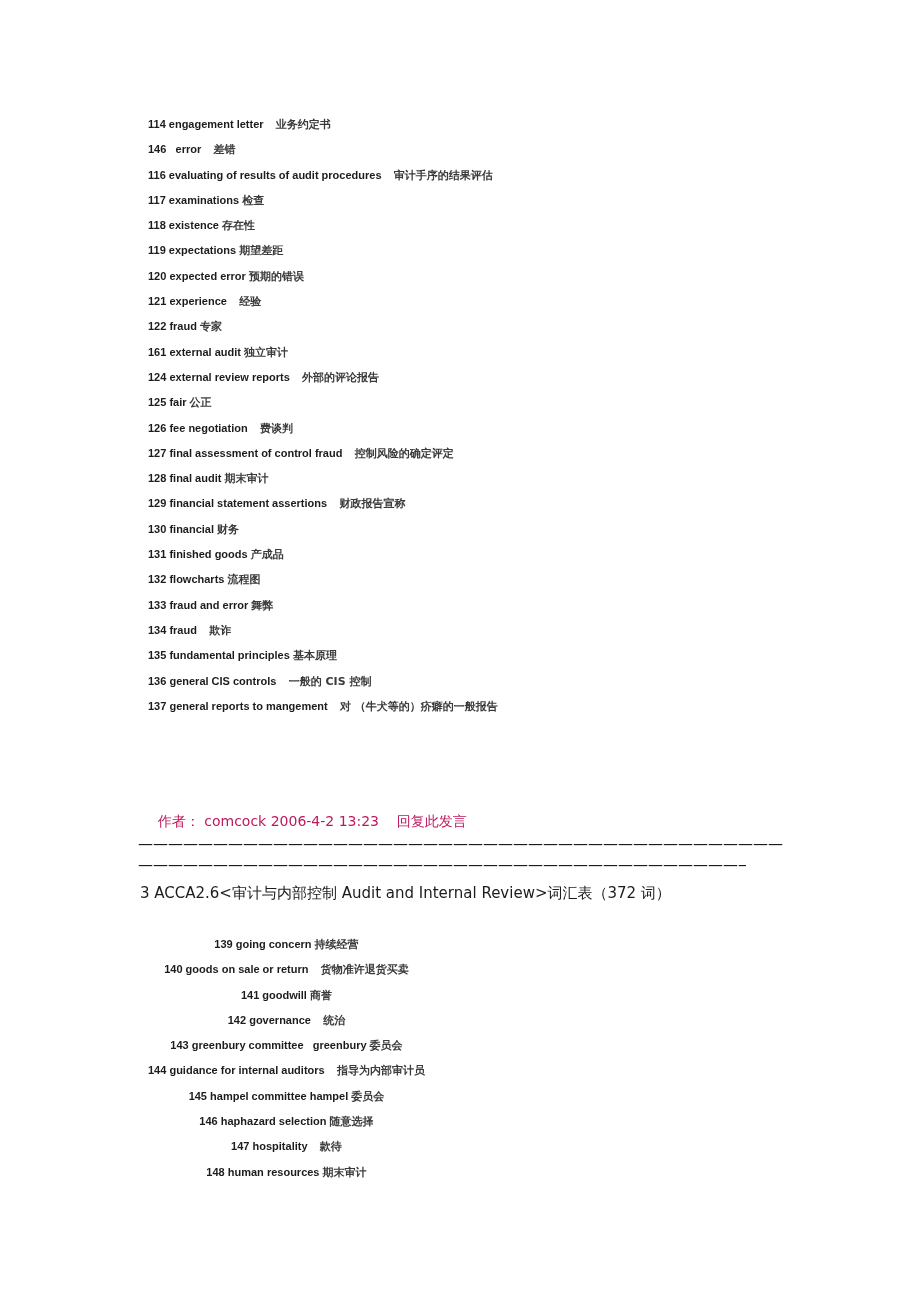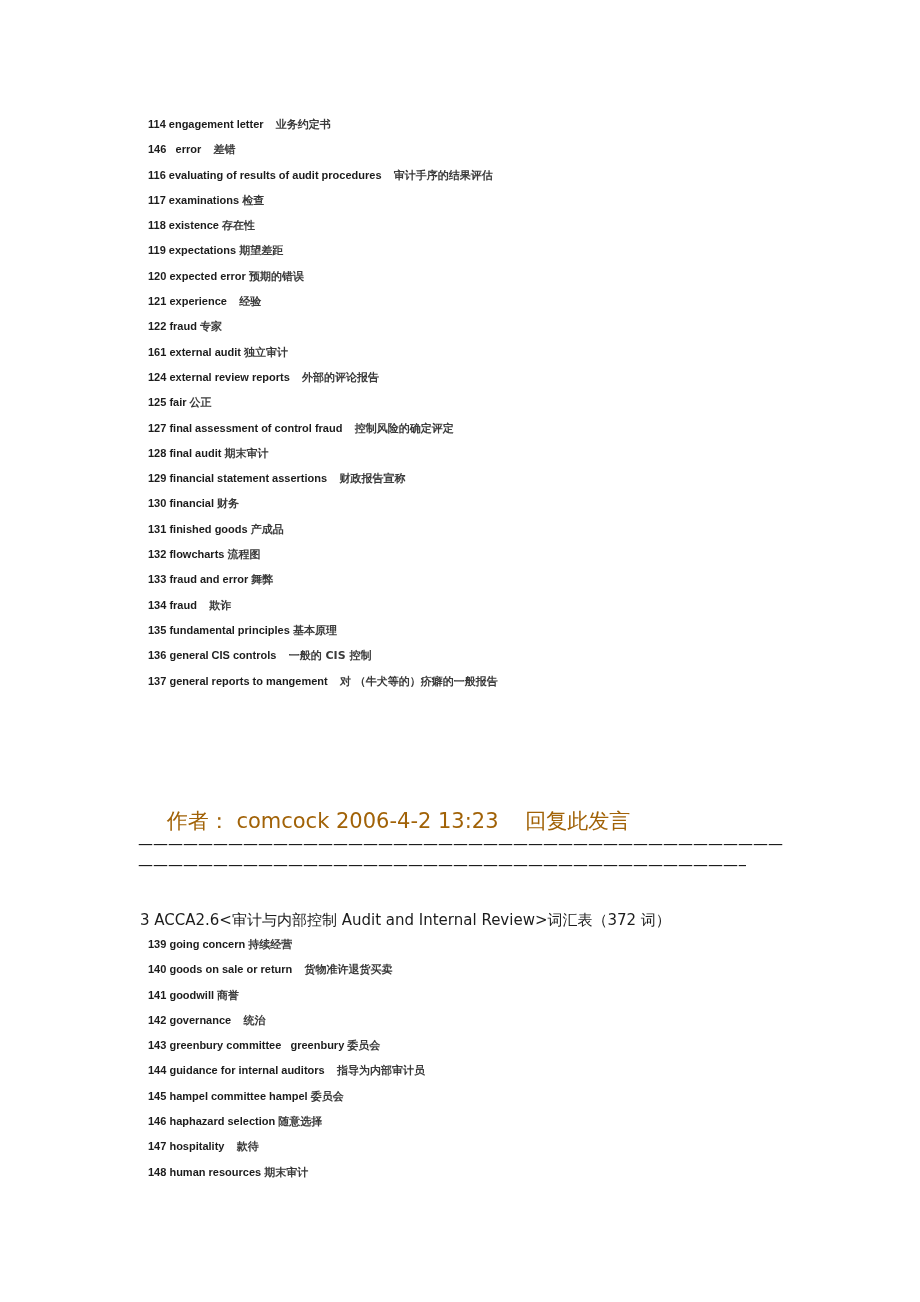--- a/index.html
+++ b/index.html
@@ -44,24 +44,24 @@
     left: 148px;
     top: 112px;
   }
   .vocab-block-1 .line { padding: 0; margin: 0; }
 
   
   .author-line {
     position: absolute;
     left: 140px;
     top: 788px;
-    font-size: 21px;
+    font-size: 14px;
     line-height: 22px;
     white-space: pre;
-    color: #a16207;
+    color: #be185d;
     font-family: "DejaVu Sans", "Liberation Sans", sans-serif;
     text-align: right;
   }
 
   
   .sep-wrap {
     position: absolute;
     left: 138px;
     top: 834px;
   }
@@ -74,54 +74,55 @@
     overflow: hidden;
     letter-spacing: 0px;
   }
   .sep-1 { width: 648px; }
   .sep-2 { width: 608px; }
 
   
   .section-heading {
     position: absolute;
     left: 140px;
-    top: 908px;
+    top: 881px;
     font-size: 15px;
     line-height: 24.3px;
     white-space: pre;
     color: #1c1c1c;
     font-family: "DejaVu Sans", "Liberation Sans", sans-serif;
   }
 
   
   .vocab-block-2 {
     position: absolute;
     left: 148px;
     top: 932px;
   }
-  .vocab-block-2 .line { padding: 0; margin: 0; }
+  .vocab-block-2 .line { padding: 0; margin: 0; text-align: center; }
 </style>
 </head>
 <body>
 
 <div class="page">
 
   <div class="vocab-block-1">
       <div class="line"><span class="en">114</span><span class="en"> </span><span class="en">engagement letter</span><span class="en">    </span><span class="cn">业务约定书</span></div>
       <div class="line"><span class="en">146</span><span class="en"> </span><span class="en">  error</span><span class="en">    </span><span class="cn">差错</span></div>
       <div class="line"><span class="en">116</span><span class="en"> </span><span class="en">evaluating of results of audit procedures</span><span class="en">    </span><span class="cn">审计手序的结果评估</span></div>
       <div class="line"><span class="en">117</span><span class="en"> </span><span class="en">examinations</span><span class="en"> </span><span class="cn">检查</span></div>
       <div class="line"><span class="en">118</span><span class="en"> </span><span class="en">existence</span><span class="en"> </span><span class="cn">存在性</span></div>
       <div class="line"><span class="en">119</span><span class="en"> </span><span class="en">expectations</span><span class="en"> </span><span class="cn">期望差距</span></div>
       <div class="line"><span class="en">120</span><span class="en"> </span><span class="en">expected error</span><span class="en"> </span><span class="cn">预期的错误</span></div>
       <div class="line"><span class="en">121</span><span class="en"> </span><span class="en">experience</span><span class="en">    </span><span class="cn">经验</span></div>
       <div class="line"><span class="en">122</span><span class="en"> </span><span class="en">fraud</span><span class="en"> </span><span class="cn">专家</span></div>
       <div class="line"><span class="en">161</span><span class="en"> </span><span class="en">external audit</span><span class="en"> </span><span class="cn">独立审计</span></div>
       <div class="line"><span class="en">124</span><span class="en"> </span><span class="en">external review reports</span><span class="en">    </span><span class="cn">外部的评论报告</span></div>
       <div class="line"><span class="en">125</span><span class="en"> </span><span class="en">fair</span><span class="en"> </span><span class="cn">公正</span></div>
+      <div class="line"><span class="en">126</span><span class="en"> </span><span class="en">fee negotiation</span><span class="en">    </span><span class="cn">费谈判</span></div>
       <div class="line"><span class="en">127</span><span class="en"> </span><span class="en">final assessment of control fraud</span><span class="en">    </span><span class="cn">控制风险的确定评定</span></div>
       <div class="line"><span class="en">128</span><span class="en"> </span><span class="en">final audit</span><span class="en"> </span><span class="cn">期末审计</span></div>
       <div class="line"><span class="en">129</span><span class="en"> </span><span class="en">financial statement assertions</span><span class="en">    </span><span class="cn">财政报告宣称</span></div>
       <div class="line"><span class="en">130</span><span class="en"> </span><span class="en">financial</span><span class="en"> </span><span class="cn">财务</span></div>
       <div class="line"><span class="en">131</span><span class="en"> </span><span class="en">finished goods</span><span class="en"> </span><span class="cn">产成品</span></div>
       <div class="line"><span class="en">132</span><span class="en"> </span><span class="en">flowcharts</span><span class="en"> </span><span class="cn">流程图</span></div>
       <div class="line"><span class="en">133</span><span class="en"> </span><span class="en">fraud and error</span><span class="en"> </span><span class="cn">舞弊</span></div>
       <div class="line"><span class="en">134</span><span class="en"> </span><span class="en">fraud</span><span class="en">    </span><span class="cn">欺诈</span></div>
       <div class="line"><span class="en">135</span><span class="en"> </span><span class="en">fundamental principles</span><span class="en"> </span><span class="cn">基本原理</span></div>
       <div class="line"><span class="en">136</span><span class="en"> </span><span class="en">general CIS controls</span><span class="en">    </span><span class="cn">一般的 CIS 控制</span></div>

